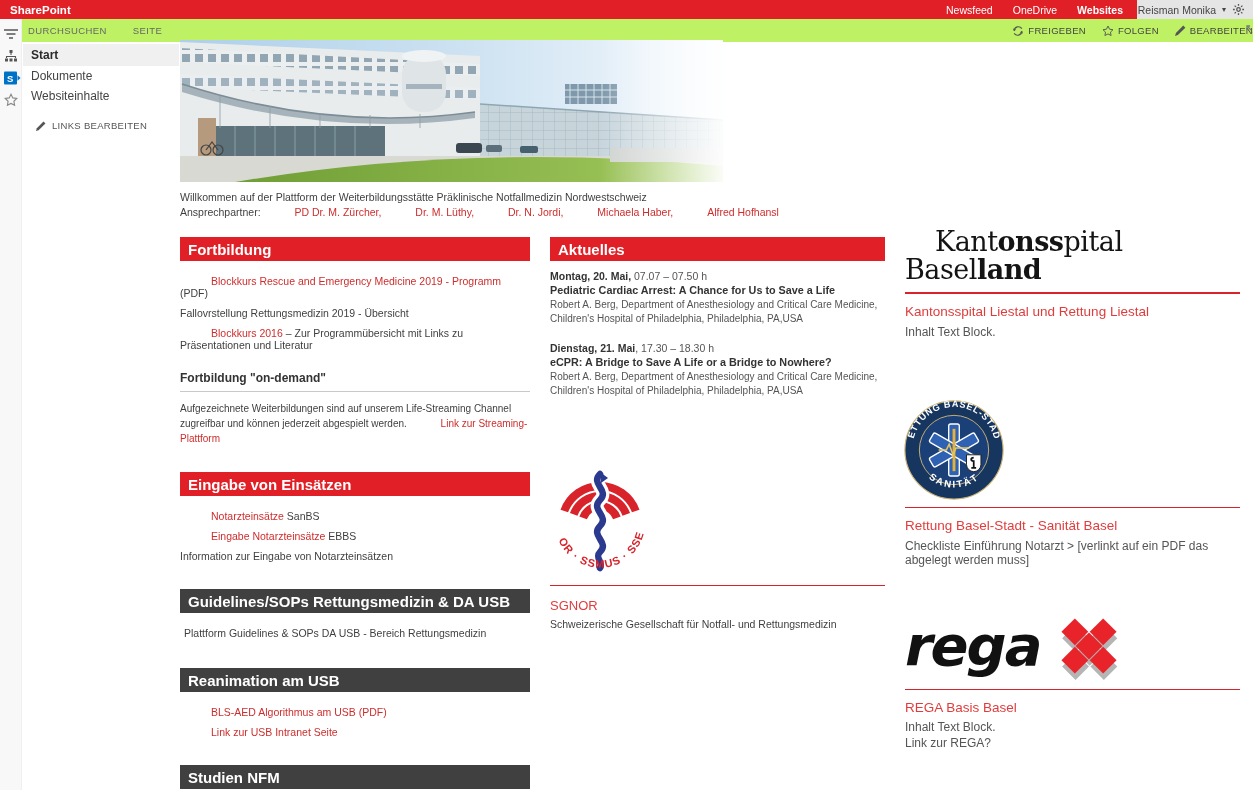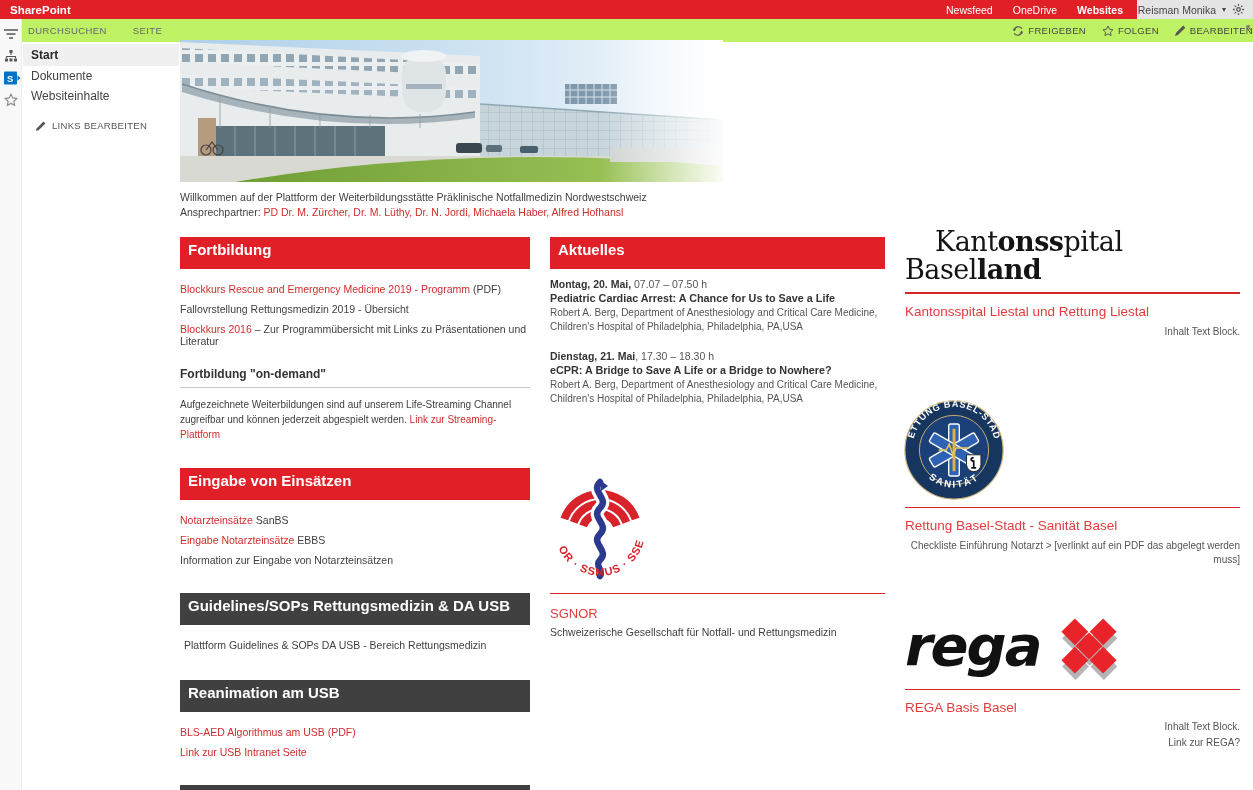--- a/index.html
+++ b/index.html
@@ -28,45 +28,45 @@
   
   .left-rail{left:0;top:19px;width:22px;height:771px;background:#f8f8f8;border-right:1px solid #efefef;box-sizing:border-box;}
   .rail-icon{position:absolute;left:4px;width:14px;height:14px;cursor:pointer;}
   
   .side-nav{left:23px;top:44px;width:156px;}
   .nav-item{font-size:12px;color:#444;padding:3px 0 3px 8px;cursor:pointer;}
   .nav-item.selected{background:#f0f0f0;color:#2b2b2b;font-weight:bold;padding-top:4px;padding-bottom:4px;}
   .nav-edit{margin-top:14px;padding-left:13px;display:flex;align-items:center;gap:6px;cursor:pointer;}
   .nav-edit span{font-size:9.5px;color:#555;letter-spacing:.3px;}
   
-  .bar{height:32px;line-height:26px;color:#fff;font-weight:bold;font-size:15px;padding-left:8px;box-sizing:border-box;}
+  .bar{height:24px;line-height:26px;color:#fff;font-weight:bold;font-size:15px;padding-left:8px;box-sizing:border-box;}
   .bar.red{background:#e01f26;}
   .bar.gray{background:#404040;}
   .row{font-size:10.5px;color:#3f3f3f;margin-top:8px;}
-  .lnk{color:#cf2d2d;cursor:pointer;}
+  .lnk{color:#cf2d2d;cursor:pointer;margin-left:31px;}
   .hr-red{border:0;border-top:1px solid #d8232a;margin:0;}
   .hr-red2{border:0;border-top:2px solid #d8232a;margin:0;}
   .intro{left:180px;top:190px;width:720px;font-size:10.5px;color:#3f3f3f;line-height:15px;}
   .col-left{left:180px;top:237px;width:350px;}
   .col-mid{left:550px;top:237px;width:335px;}
   .col-right{left:905px;top:228px;width:335px;}
   .subhead{font-size:12px;font-weight:bold;color:#333;margin-top:20px;padding-bottom:6px;border-bottom:1px solid #c9c9c9;}
   .para{font-size:10px;color:#3f3f3f;line-height:15px;margin-top:9px;}
   
   .event{margin-top:10px;}
   .ev-date{font-size:10.5px;color:#333;}
   .ev-date b{font-weight:bold;}
   .ev-time{font-weight:normal;color:#555;}
   .ev-title{font-size:10.8px;font-weight:bold;color:#333;margin-top:2px;}
   .ev-speaker{font-size:10px;color:#555;line-height:14px;margin-top:2px;}
   
   .ksbl{font-family:"DejaVu Serif",serif;color:#141414;font-size:27px;line-height:28px;letter-spacing:-0.5px;}
   .ksbl .l1{padding-left:30px;}
   .r-head{font-size:13.5px;color:#e03c3c;margin-top:10px;cursor:pointer;}
-  .r-body{font-size:10px;color:#555;margin-top:6px;line-height:14px;text-align:right;}
+  .r-body{font-size:12px;color:#555;margin-top:6px;line-height:14px;}
   .sgnor-name{font-size:13px;color:#e03c3c;margin-top:12px;cursor:pointer;}
   .sgnor-desc{font-size:10.5px;color:#3f3f3f;margin-top:5px;}
 </style>
 </head>
 <body>
 
 <div class="abs suite-bar">
   <div class="suite-brand">SharePoint</div>
   <div class="suite-links">
     <span class="suite-link">Newsfeed</span>

